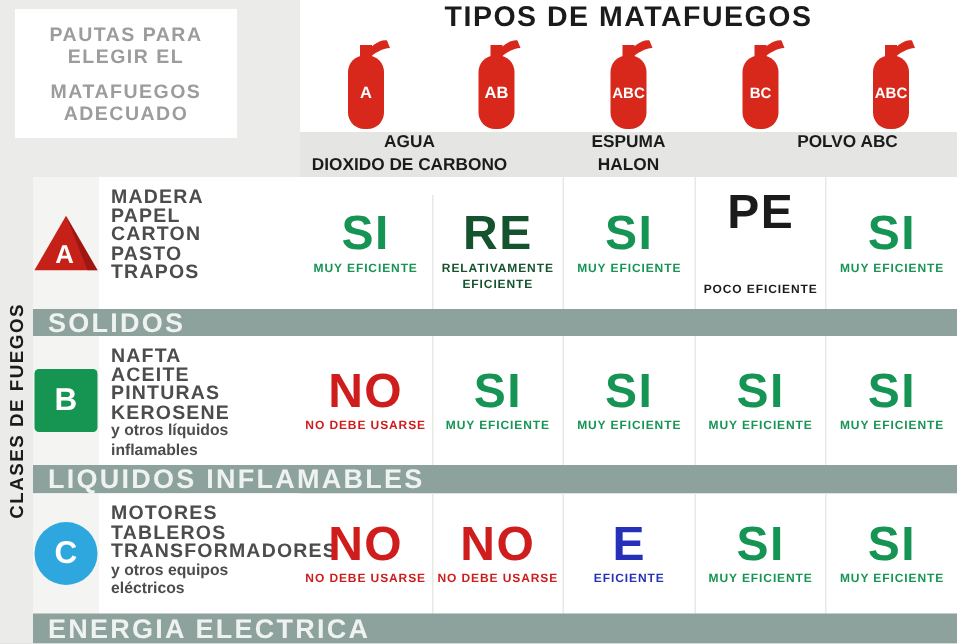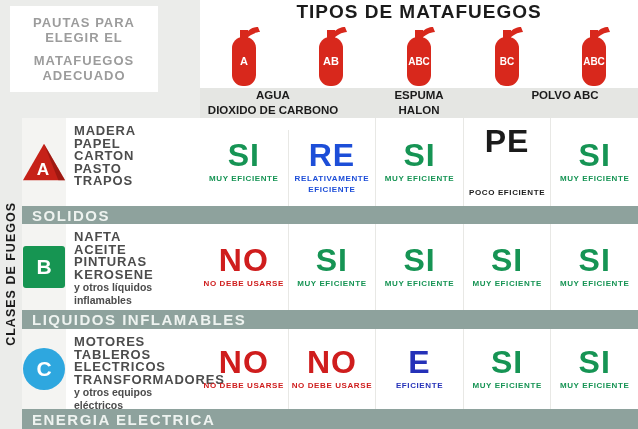--- a/index.html
+++ b/index.html
@@ -36,21 +36,21 @@
   .materials{width:134px;background:#ffffff;padding:7px 0 0 8px;box-sizing:border-box;}
   .mat-line{font-weight:bold;font-size:13px;color:#4c4c4c;letter-spacing:0.8px;line-height:12.6px;}
   .mat-note{font-weight:bold;font-size:10.5px;color:#4c4c4c;line-height:12.2px;width:118px;}
   .ratings{flex:1;display:grid;grid-template-columns:repeat(5,1fr);}
   .rcell{display:flex;flex-direction:column;align-items:center;justify-content:center;
          border-left:1px solid #e8e8e5;}
   .rcell:first-child{border-left:none;}
   .rcode{font-weight:bold;font-size:32px;line-height:30px;letter-spacing:1px;}
   .rnote{font-weight:bold;font-size:8px;letter-spacing:0.6px;text-align:center;line-height:1.35;
          margin-top:4px;max-width:82px;text-transform:uppercase;}
-  .band{background:var(--c-band,#8ea29d);color:#eef3f0;font-weight:bold;font-size:15px;
+  .band{background:var(--c-band,#8ea29d);color:#eef3f0;font-weight:bold;font-size:18px;
         letter-spacing:1.5px;display:flex;align-items:center;padding-left:10px;}
   .band-a{height:18px;}
   .band-b{height:19px;}
   .band-c{height:20px;}
   
   .icon-b{width:42px;height:42px;background:var(--c-classB,#169552);border-radius:3px;
           display:flex;align-items:center;justify-content:center;color:#fff;font-weight:bold;font-size:21px;}
   .icon-c{width:42px;height:42px;background:var(--c-classC,#2ea7df);border-radius:50%;
           display:flex;align-items:center;justify-content:center;color:#fff;font-weight:bold;font-size:21px;}
   svg text{font-family:"Liberation Sans",sans-serif;}
@@ -141,21 +141,21 @@
         <div class="mat-line">PAPEL</div>
         <div class="mat-line">CARTON</div>
         <div class="mat-line">PASTO</div>
         <div class="mat-line">TRAPOS</div>
       </div>
       <div class="ratings">
         <div class="rcell" style="color: rgb(22, 148, 84);">
           <div class="rcode">SI</div>
           <div class="rnote">MUY EFICIENTE</div>
         </div>
-        <div class="rcell" style="color: #1d4ed8; margin-top: 12px;">
+        <div class="rcell" style="color: #14532d; margin-top: 12px;">
           <div class="rcode">RE</div>
           <div class="rnote">RELATIVAMENTE EFICIENTE</div>
         </div>
         <div class="rcell" style="color: rgb(22, 148, 84);">
           <div class="rcode">SI</div>
           <div class="rnote">MUY EFICIENTE</div>
         </div>
         <div class="rcell" style="color: rgb(27, 27, 27); gap: 28px;">
           <div class="rcode">PE</div>
           <div class="rnote">POCO EFICIENTE</div>
@@ -208,21 +208,20 @@
 
     <div class="class-row row-c">
       <div class="icon-cell">
         <div class="icon-c">
             <span>C</span>
           </div>
       </div>
       <div class="materials">
         <div class="mat-line">MOTORES</div>
         <div class="mat-line">TABLEROS</div>
-        <div class="mat-line">ELECTRICOS</div>
         <div class="mat-line">TRANSFORMADORES</div>
         <div class="mat-note">y otros equipos eléctricos</div>
       </div>
       <div class="ratings">
         <div class="rcell" style="color: rgb(207, 29, 29);">
           <div class="rcode">NO</div>
           <div class="rnote">NO DEBE USARSE</div>
         </div>
         <div class="rcell" style="color: rgb(207, 29, 29);">
           <div class="rcode">NO</div>

